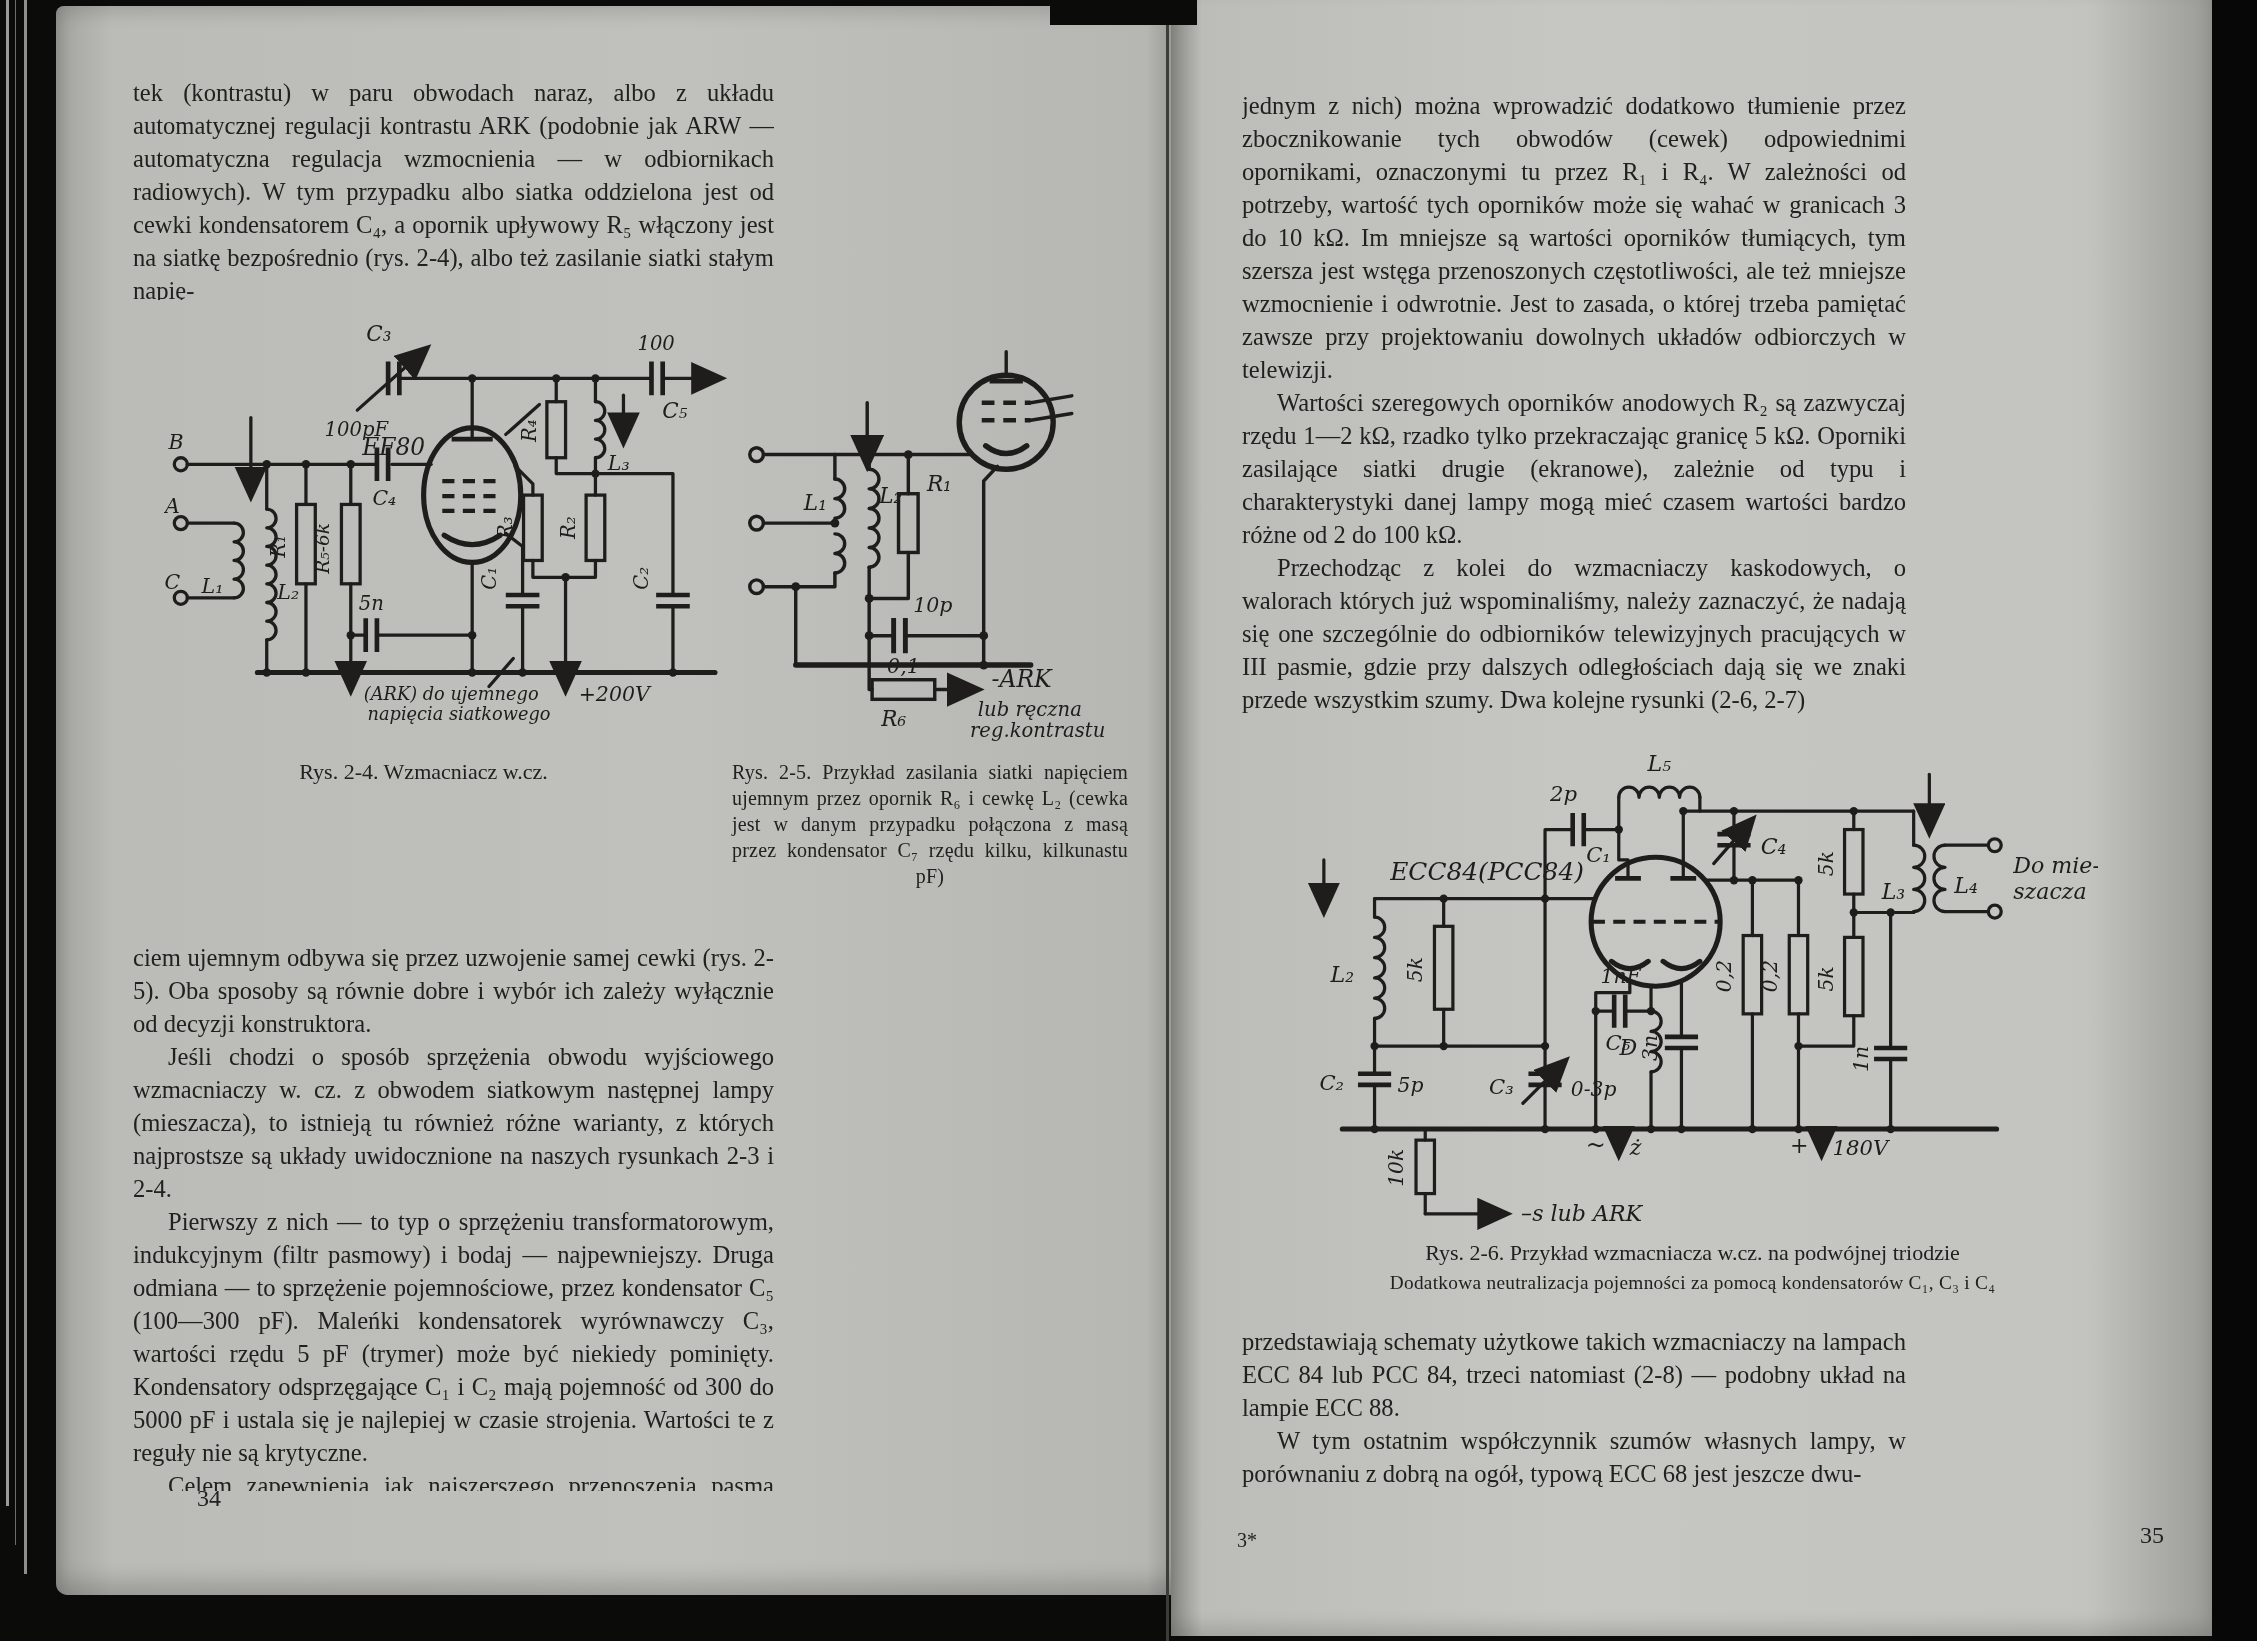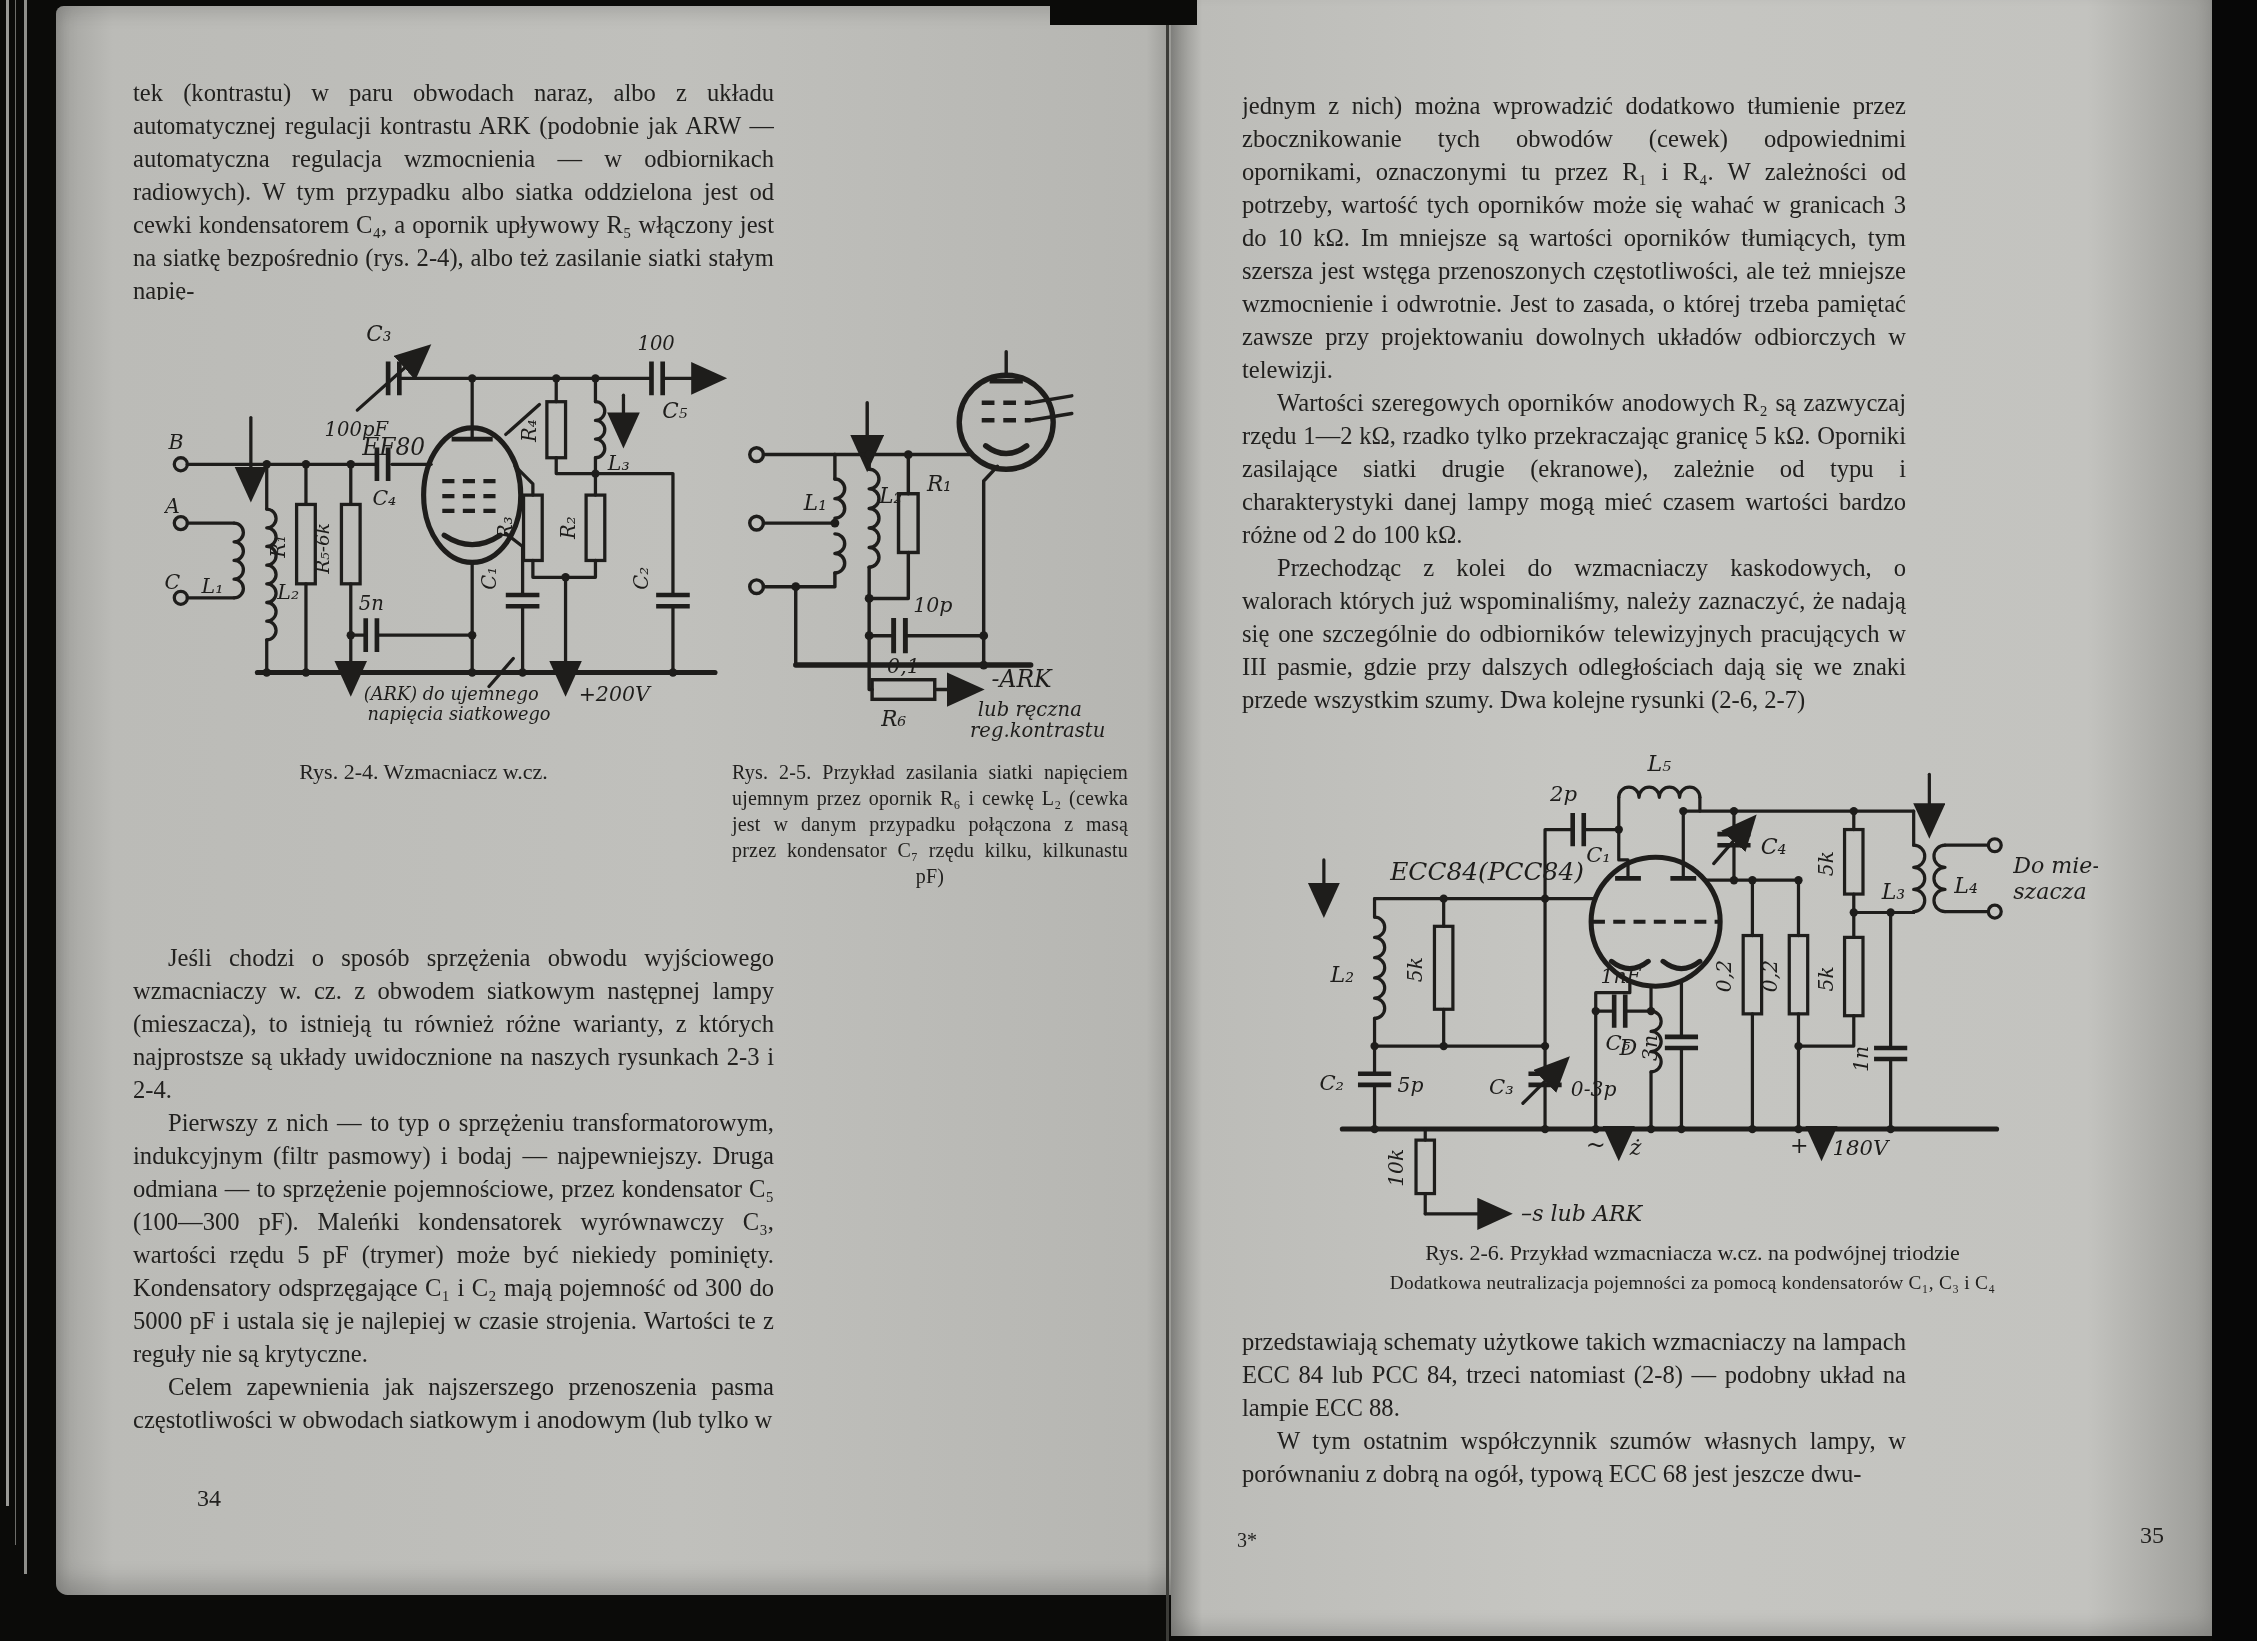--- a/index.html
+++ b/index.html
@@ -235,20 +235,21 @@
     <text x="246" y="382" font-size="20">lub ręczna</text>
     <text x="238" y="404" font-size="20">reg.kontrastu</text>
   </svg>
 
   <div class="cap24">
     <div class="cap-title">Rys. 2-4. Wzmacniacz w.cz.</div>
   </div>
   <div class="cap25">Rys. 2-5. Przykład zasilania siatki napięciem ujemnym przez opornik R₆ i cewkę L₂ (cewka jest w danym przypadku połączona z masą przez kondensator C₇ rzędu kilku, kilkunastu pF)</div>
 
   <div class="body-text lp-bottom">
+    <p>ciem ujemnym odbywa się przez uzwojenie samej cewki (rys. 2-5). Oba sposoby są równie dobre i wybór ich zależy wyłącznie od decyzji konstruktora.</p>
     <p class="ind">Jeśli chodzi o sposób sprzężenia obwodu wyjściowego wzmacniaczy w. cz. z obwodem siatkowym następnej lampy (mieszacza), to istnieją tu również różne warianty, z których najprostsze są układy uwidocznione na naszych rysunkach 2-3 i 2-4.</p>
     <p class="ind">Pierwszy z nich — to typ o sprzężeniu transformatorowym, indukcyjnym (filtr pasmowy) i bodaj — najpewniejszy. Druga odmiana — to sprzężenie pojemnościowe, przez kondensator C₅ (100—300 pF). Maleńki kondensatorek wyrównawczy C₃, wartości rzędu 5 pF (trymer) może być niekiedy pominięty. Kondensatory odsprzęgające C₁ i C₂ mają pojemność od 300 do 5000 pF i ustala się je najlepiej w czasie strojenia. Wartości te z reguły nie są krytyczne.</p>
     <p class="ind">Celem zapewnienia jak najszerszego przenoszenia pasma częstotliwości w obwodach siatkowym i anodowym (lub tylko w</p>
   </div>
 
   <div class="pageno pn-left">34</div>
 </div>
 
 <div class="page page-right">
 

